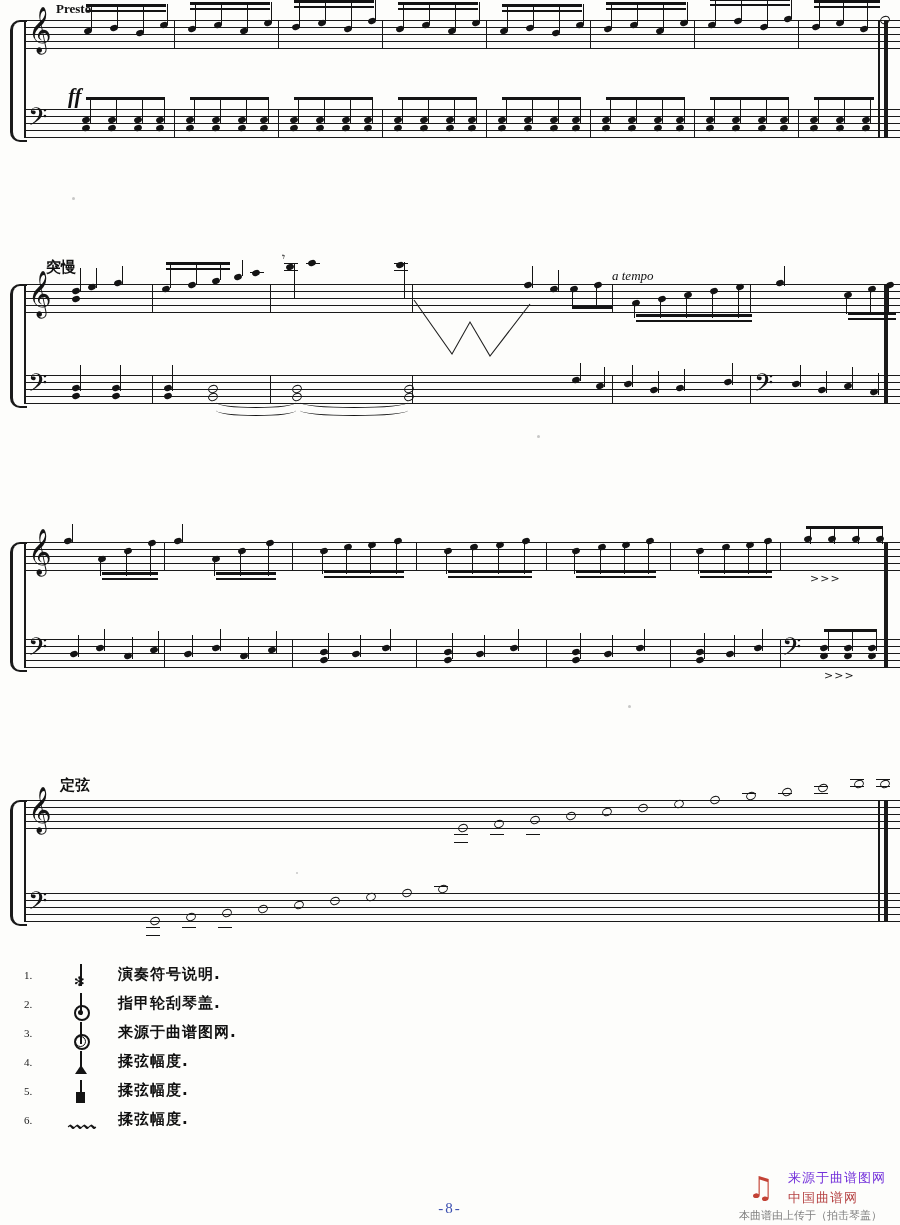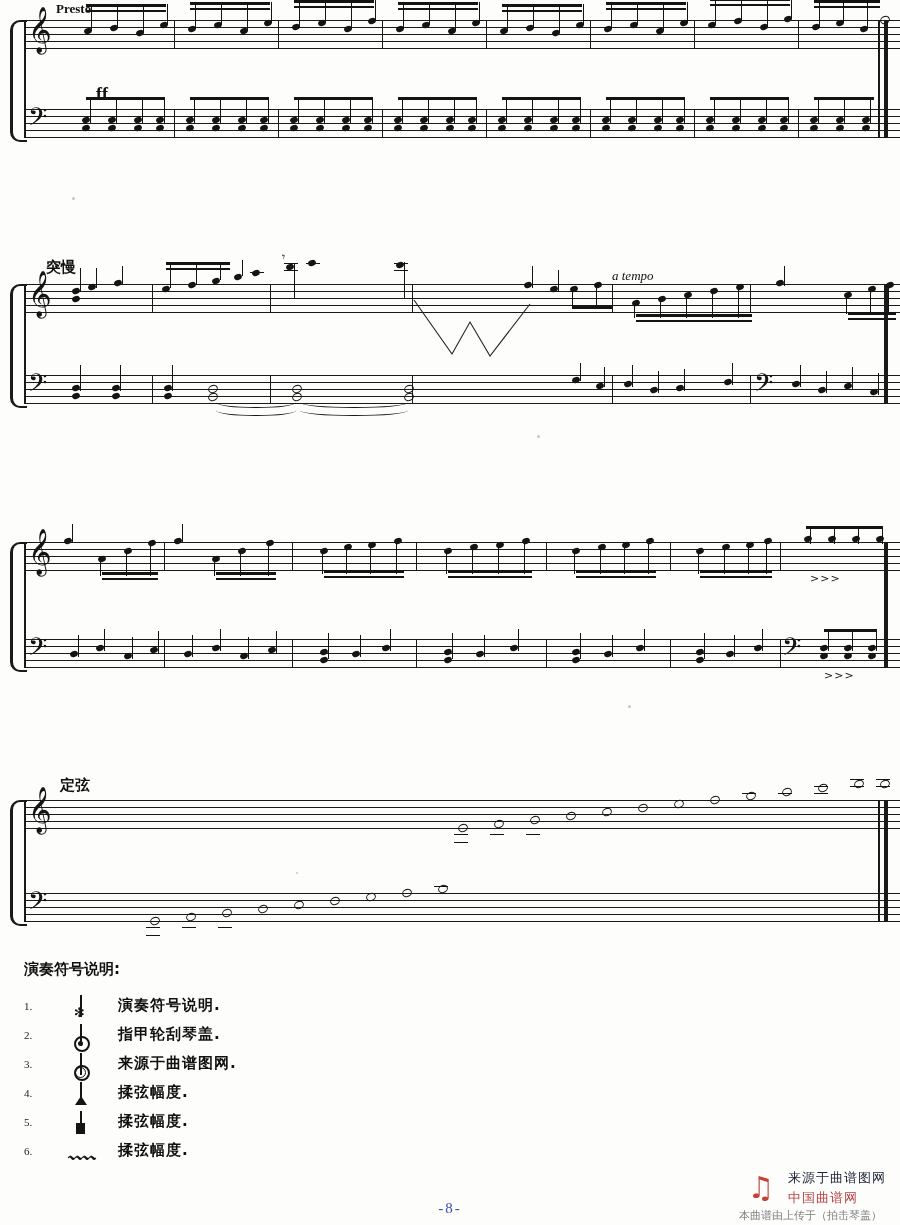--- a/index.html
+++ b/index.html
@@ -151,23 +151,23 @@
     font-weight: bold;
     font-size: 13px;
   }
   .mark.cn {
     font-family: "DejaVu Sans", sans-serif;
     font-weight: bold;
     font-size: 15px;
   }
   .mark.dyn {
     font-family: "Liberation Serif", serif;
+    font-style: italic;
     font-weight: bold;
-    font-size: 18px;
-    margin-left: 28px;
+    font-size: 21px;
   }
   .mark.ital {
     font-family: "Liberation Serif", serif;
     font-style: italic;
     font-size: 13px;
   }
 
   
   .legend {
     position: absolute;
@@ -234,21 +234,21 @@
   .watermark {
     position: absolute;
     right: 14px;
     bottom: 18px;
     text-align: left;
     font-family: "DejaVu Sans", sans-serif;
     opacity: 0.95;
   }
   .wm-line1 {
     font-size: 13px;
-    color: #0f172a;
+    color: #6d28d9;
     letter-spacing: 1px;
   }
   .wm-line2 {
     font-size: 13px;
     color: #b23b3b;
     letter-spacing: 1px;
     margin-top: 2px;
   }
   .wm-logo {
     position: absolute;
@@ -915,21 +915,20 @@
       <div class="note hollow" style="left:270px;top:8px;"></div>
       <div class="note hollow" style="left:306px;top:4px;"></div>
       <div class="note hollow" style="left:342px;top:0px;"></div>
       <div class="note hollow" style="left:378px;top:-4px;"></div>
       <div class="note hollow" style="left:414px;top:-8px;"></div>
         <div class="ledger" style="left:410px;top:-7px;"></div>
     </div>
   </div>
 
   <div class="legend">
-    <div class="legend-title">演奏符号说明:</div>
 
     <div class="legend-row">
       <div class="legend-num">1.</div>
       <div class="legend-sym">
         <span class="sym-wrap">
           <span class="sym-stem"></span>
           <span class="sym-x">✻</span>
         </span>
       </div>
       <div class="legend-label">演奏符号说明.</div>

